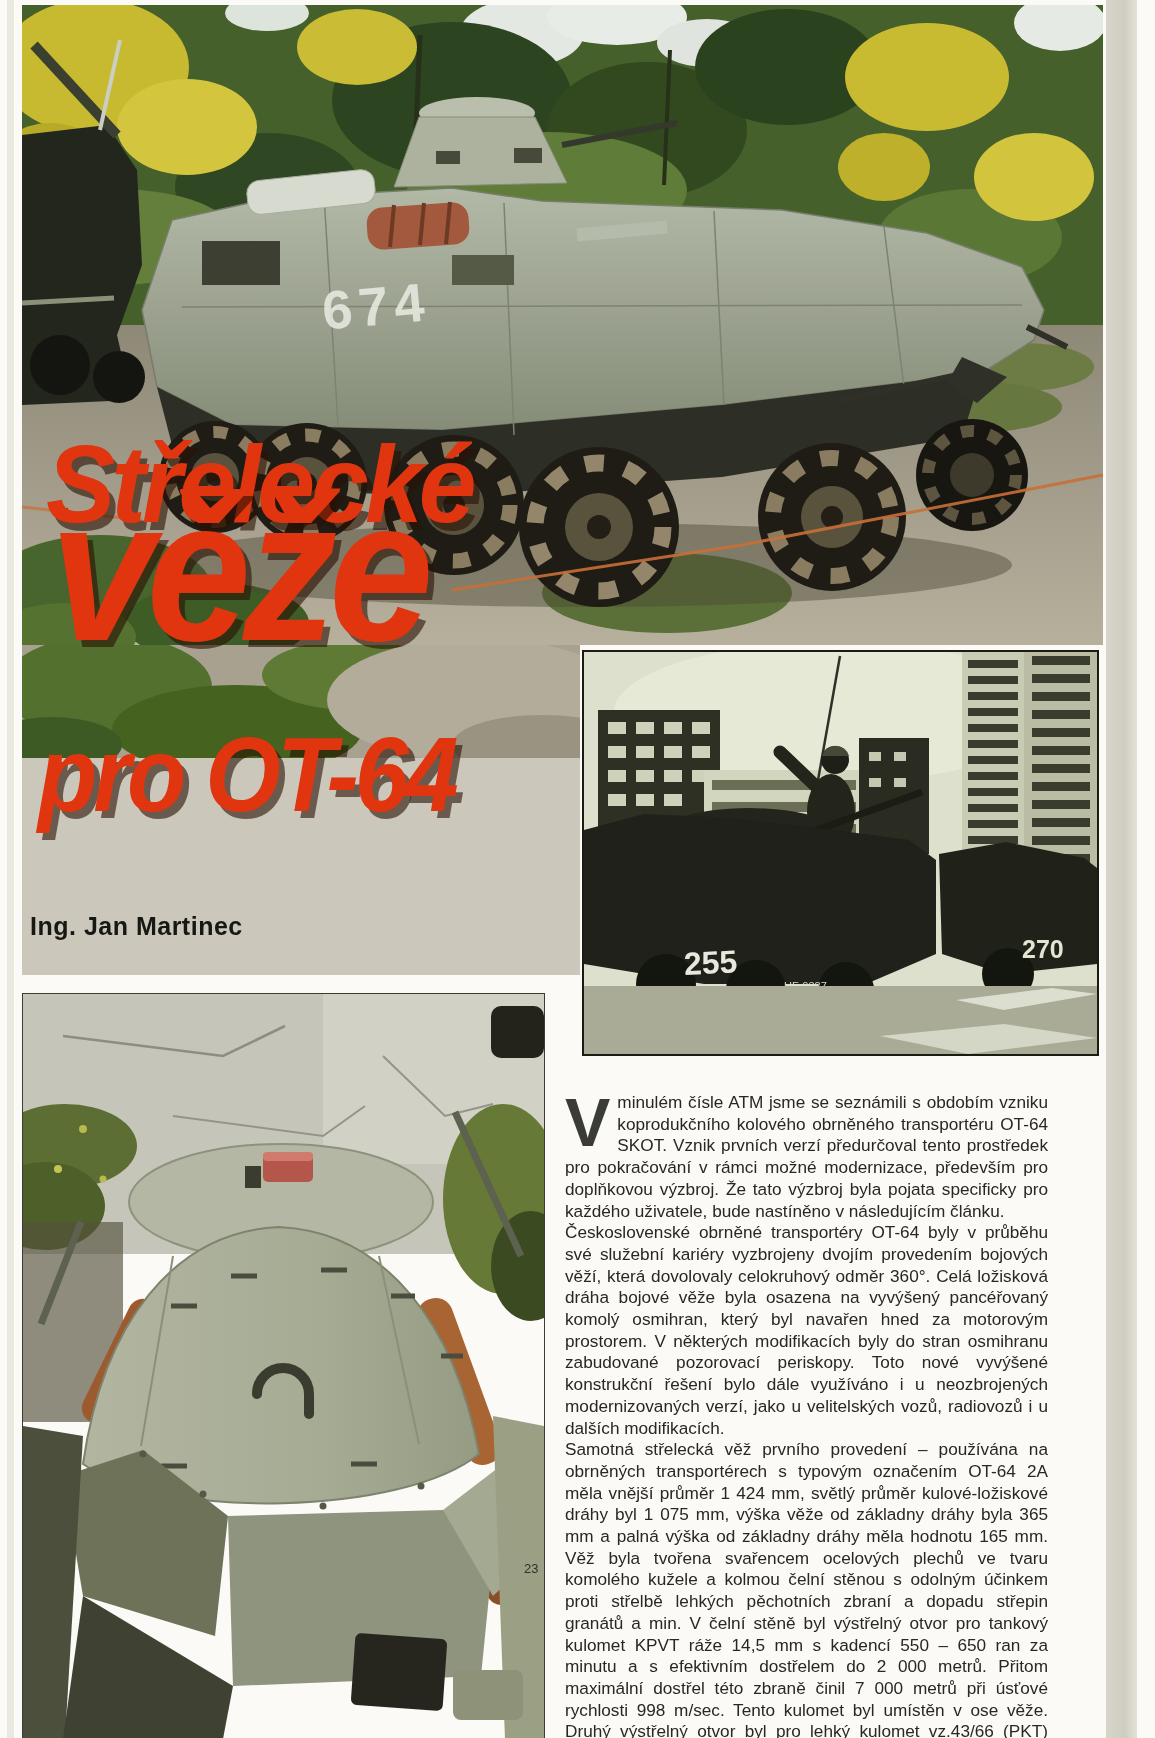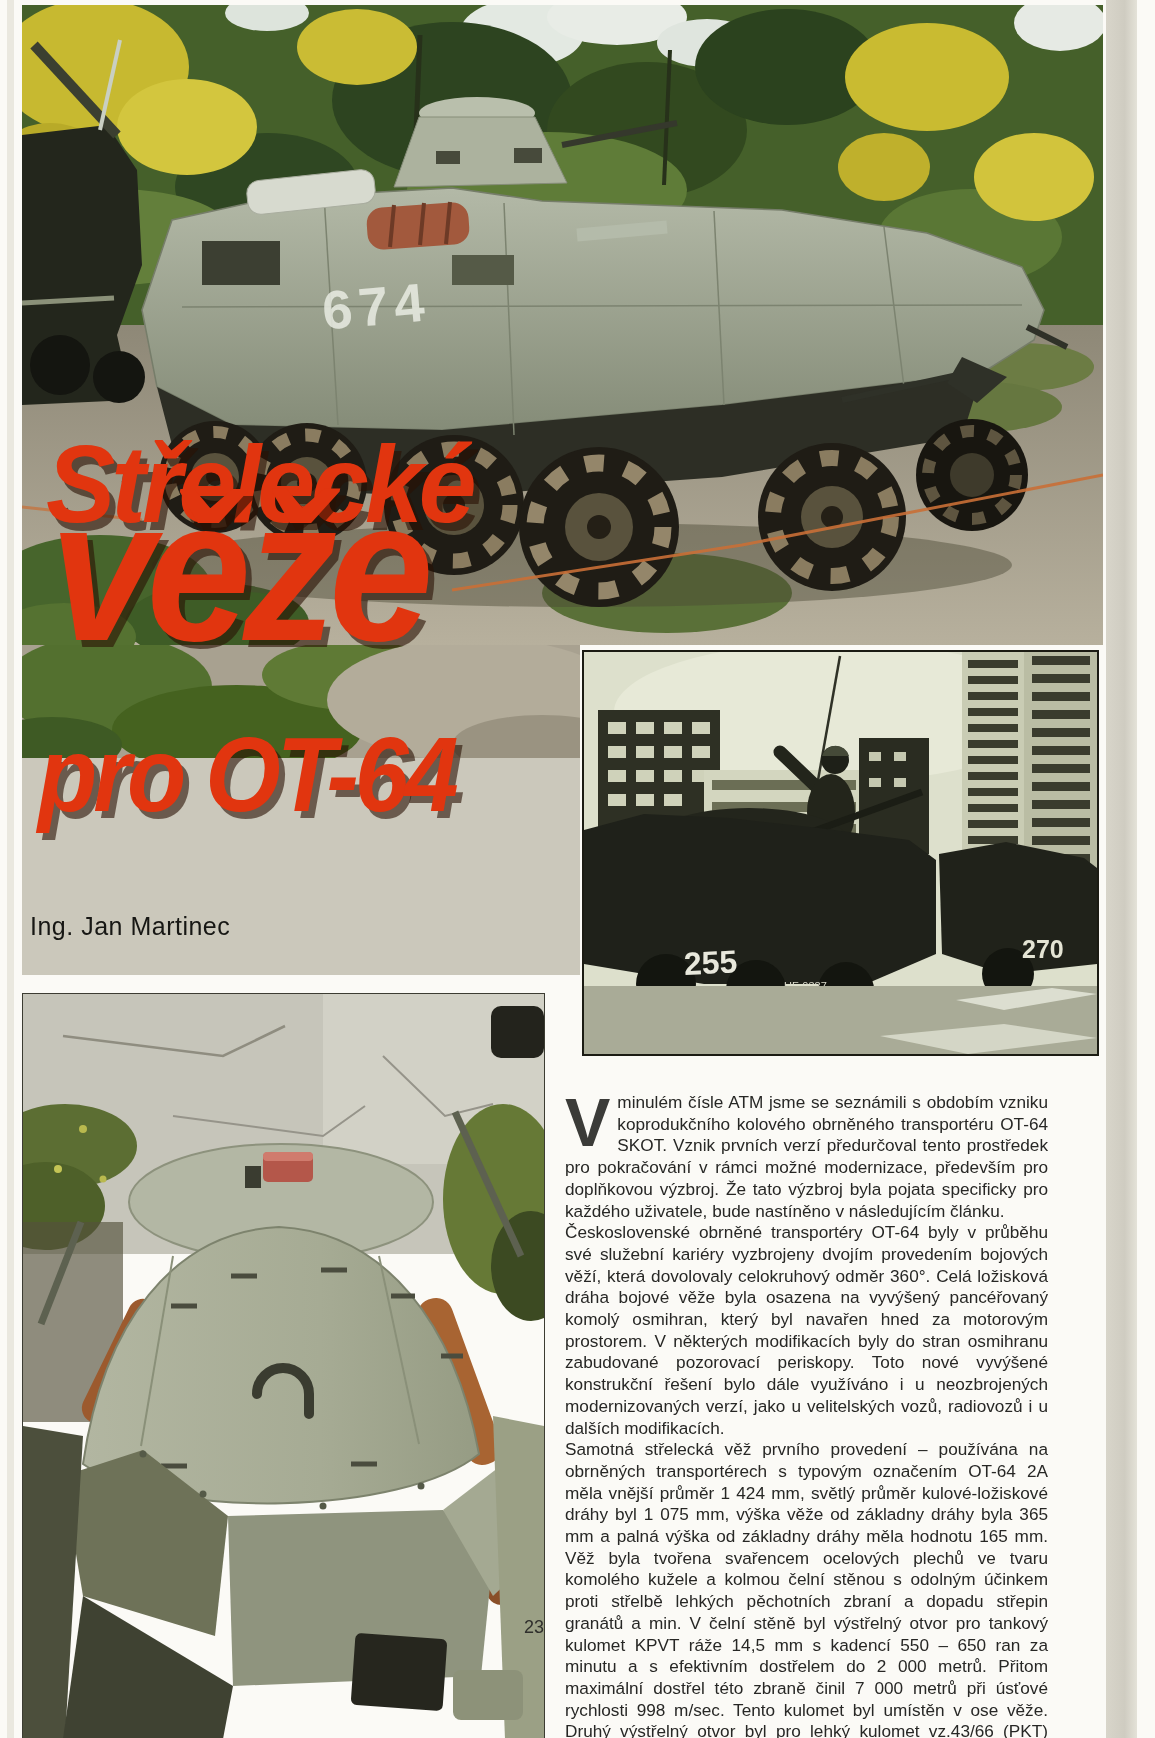--- a/index.html
+++ b/index.html
@@ -25,35 +25,35 @@
     color:#e1350f;
     font-style:italic;font-weight:bold;
     white-space:nowrap;
     text-shadow:6px 7px 0 rgba(42,16,4,0.6);
     line-height:1;
   }
   .t1{left:46px;top:430px;font-size:104px;letter-spacing:-4px;transform:scaleY(1.05);transform-origin:left top;}
   .t2{left:50px;top:468px;font-size:188px;letter-spacing:-8px;transform:scaleY(1.08);transform-origin:left top;}
   .t3{left:38px;top:722px;font-size:97px;letter-spacing:-4px;transform:scaleY(1.08);transform-origin:left top;}
 
-  .author{left:30px;top:912px;font-size:25px;font-weight:normal;color:#171714;letter-spacing:0.5px;}
+  .author{left:30px;top:912px;font-size:25px;font-weight:bold;color:#171714;letter-spacing:0.5px;}
 
   .article{
     left:565px;top:1092px;width:483px;
     font-size:17.2px;line-height:21.7px;
     text-align:justify;color:#272725;
   }
   .article p{margin:0;}
   .dropcap{
     float:left;
     font-size:68px;line-height:54px;
     font-weight:bold;color:#3b3b38;
     padding:3px 7px 0 0;
   }
-  .page-number{left:524px;top:1617px;font-size:18px;color:#2f2f2c;}
+  .page-number{left:524px;top:1561px;font-size:13px;color:#2f2f2c;}
 </style>
 </head>
 <body>
 
 <div class="abs edge-strip-left"></div>
 <div class="abs edge-strip-right"></div>
 
 <div class="abs photo photo-top">
 <svg width="1081" height="640" viewBox="0 0 1081 640" xmlns="http://www.w3.org/2000/svg">
   <defs>

